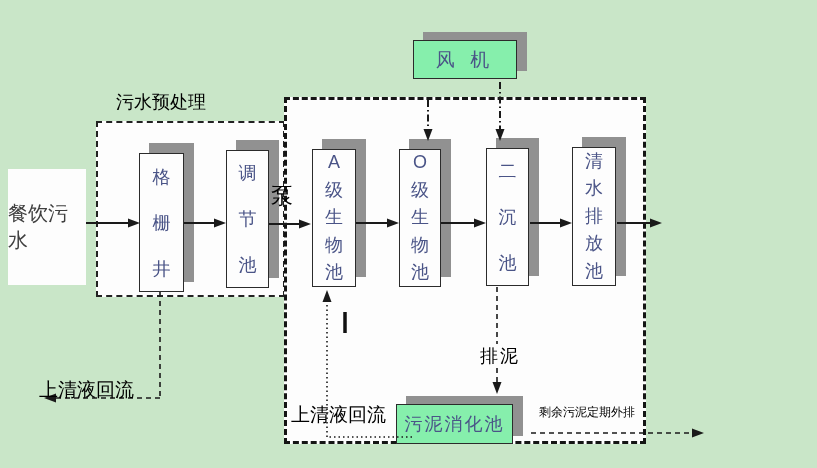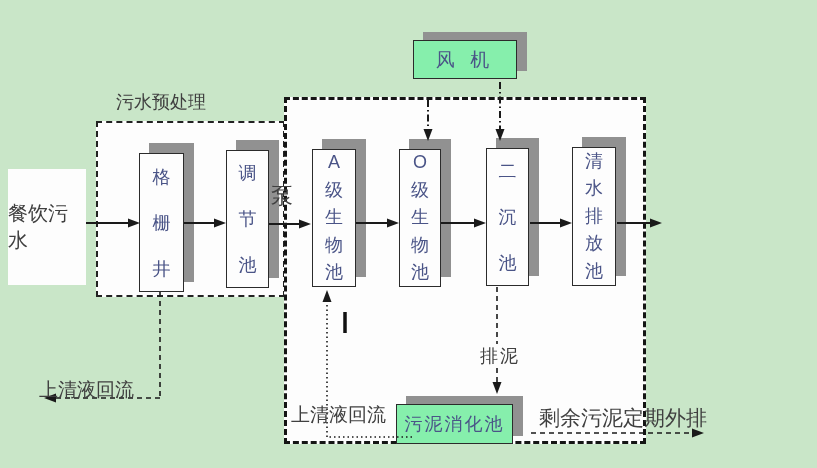--- a/index.html
+++ b/index.html
@@ -12,21 +12,21 @@
         box-shadow:10px -10px 0 #919191;display:flex;align-items:center;justify-content:center;
         text-align:center;color:#4a5487;font-size:18px;z-index:3;}
   .tank .vtext{white-space:pre-line;display:block;}
   .t3 .vtext{line-height:46px;}
   .t5 .vtext{line-height:27.5px;}
   .hbox{position:absolute;background:#86efac;border:1.5px solid #2b2b2b;box-sizing:border-box;
         display:flex;align-items:center;justify-content:center;color:#4a5487;font-size:19px;z-index:3;}
   .shadow-ur{box-shadow:10px -8px 0 #919191;}
   .plate{position:absolute;background:#fdfdfd;display:flex;align-items:center;justify-content:center;
          color:#3f3f3f;font-size:20px;z-index:2;}
-  .lbl{position:absolute;color:#404040;z-index:6;white-space:nowrap;}
+  .lbl{position:absolute;color:#000000;z-index:6;white-space:nowrap;}
   #svg-overlay{position:absolute;left:0;top:0;z-index:5;pointer-events:none;}
   .ah{fill:#1a1a1a;stroke:none;}
   .ln{stroke:#1a1a1a;stroke-width:2;fill:none;}
   .thin{stroke-width:1.6;}
 </style>
 </head>
 <body>
 
 <div id="stage">
 
@@ -76,21 +76,21 @@
 池</span>
   </div>
 
   <div class="hbox shadow-ur" style="left:396px;top:404px;width:117px;height:40px;font-size:18px;letter-spacing:2px;">污泥消化池</div>
 
 
   <div class="lbl" style="left:271px;top:181px;font-size:22px;">泵</div>
   <div class="lbl" style="left:39px;top:377px;font-size:19px;">上清液回流</div>
   <div class="lbl" style="left:291px;top:402px;font-size:19px;">上清液回流</div>
   <div class="lbl" style="left:478px;top:344px;font-size:18px;letter-spacing:2px;background:#fdfdfd;padding:0 2px;">排泥</div>
-  <div class="lbl" style="left:539px;top:404px;font-size:21px;">剩余污泥定期外排</div>
+  <div class="lbl" style="left:539px;top:404px;font-size:12px;">剩余污泥定期外排</div>
 
   <svg id="svg-overlay" width="817" height="468" viewBox="0 0 817 468">
 
     <line class="ln" x1="86" y1="223" x2="129" y2="223"></line>
     <polygon class="ah" points="140,223 128,218.5 128,227.5"></polygon>
     <line class="ln" x1="184" y1="223" x2="215" y2="223"></line>
     <polygon class="ah" points="226,223 214,218.5 214,227.5"></polygon>
     <line class="ln" x1="269" y1="224" x2="300" y2="224"></line>
     <polygon class="ah" points="311,224 299,219.5 299,228.5"></polygon>
     <line class="ln" x1="356" y1="223" x2="388" y2="223"></line>

